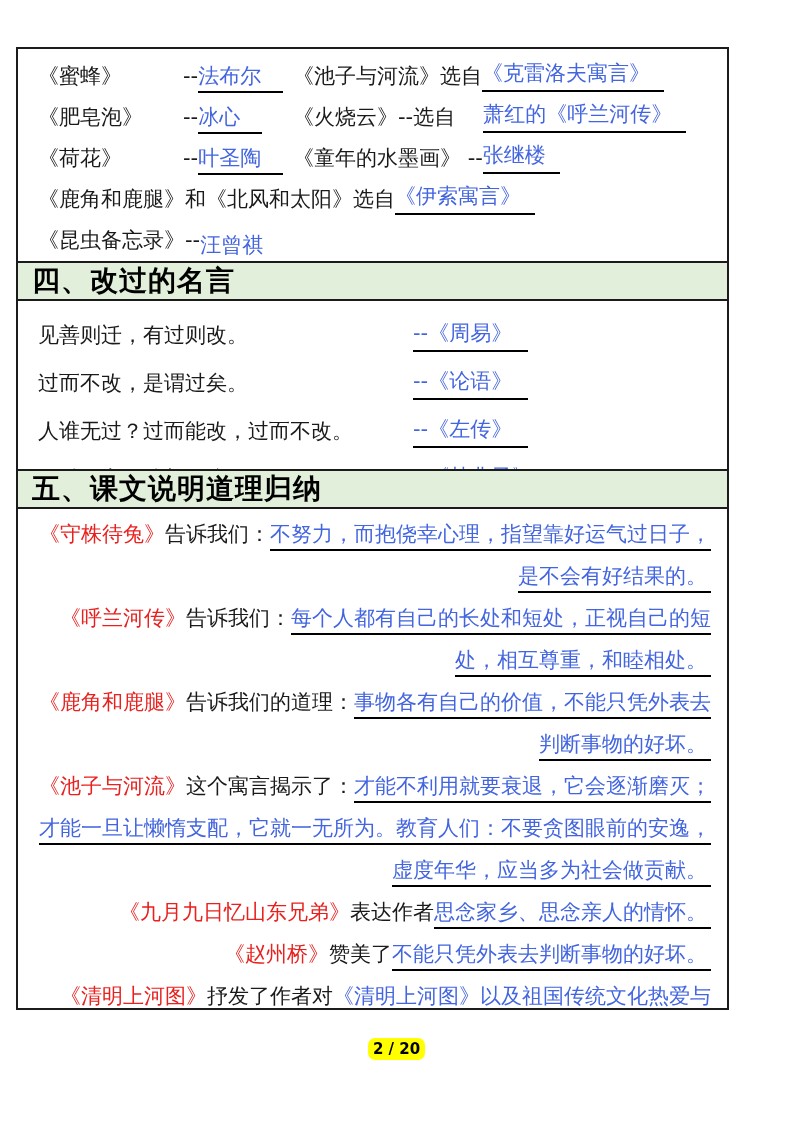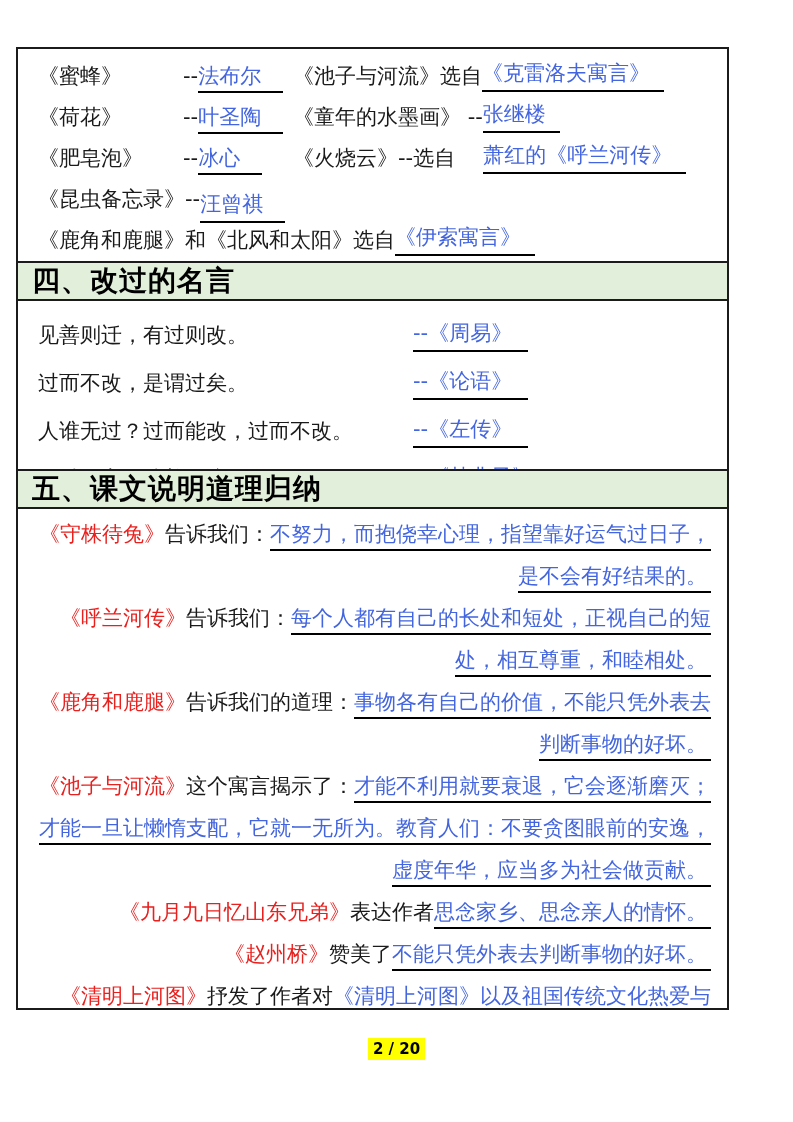--- a/index.html
+++ b/index.html
@@ -52,54 +52,54 @@
   .mtitle{color:var(--red);}
   .ulb{border-bottom:2.5px solid #000;padding-bottom:3px;}
   .morals .ans{padding-right:4px;}
   
   .footer{
     position:absolute;left:0;top:1038px;width:793px;
     display:flex;justify-content:center;
   }
   .pagenum{
     background:var(--hl);color:#000;font-weight:bold;font-size:15px;
-    padding:2px 5px;font-family:"DejaVu Sans","Liberation Sans",sans-serif;
+    padding:2px 5px;font-family:"DejaVu Sans","Liberation Sans",sans-serif;border-radius:7px;
   }
 </style>
 </head>
 <body>
 
 <div class="sheet">
 
   <section class="authors">
     <div class="arow">
       <span class="t">《蜜蜂》</span>
         <span class="m"><span class="dash">--</span><span class="ans author">法布尔</span></span>
         <span>《池子与河流》选自</span>
         <span class="ans r-ans">《克雷洛夫寓言》</span>
     </div>
-    <div class="arow">
-      <span class="t">《荷花》</span>
-        <span class="m"><span class="dash">--</span><span class="ans author">叶圣陶</span></span>
-        <span>《童年的水墨画》 --</span>
-        <span class="ans r-ans">张继楼</span>
-    </div>
     <div class="arow r2">
       <span class="t">《肥皂泡》</span>
         <span class="m"><span class="dash">--</span><span class="ans author">冰心</span></span>
         <span>《火烧云》--选自</span>
         <span class="ans r-ans">萧红的《呼兰河传》</span>
     </div>
     <div class="arow">
-      <span>《昆虫备忘录》--</span>
-        <span class="ans author">汪曾祺</span>
+      <span class="t">《荷花》</span>
+        <span class="m"><span class="dash">--</span><span class="ans author">叶圣陶</span></span>
+        <span>《童年的水墨画》 --</span>
+        <span class="ans r-ans">张继楼</span>
     </div>
     <div class="arow">
       <span>《鹿角和鹿腿》和《北风和太阳》选自</span>
         <span class="ans r-ans">《伊索寓言》</span>
+    </div>
+    <div class="arow">
+      <span>《昆虫备忘录》--</span>
+        <span class="ans author">汪曾祺</span>
     </div>
   </section>
 
   <header class="band">
     <span>四、改过的名言</span>
   </header>
 
   <section class="quotes">
 
       <div class="qrow">

